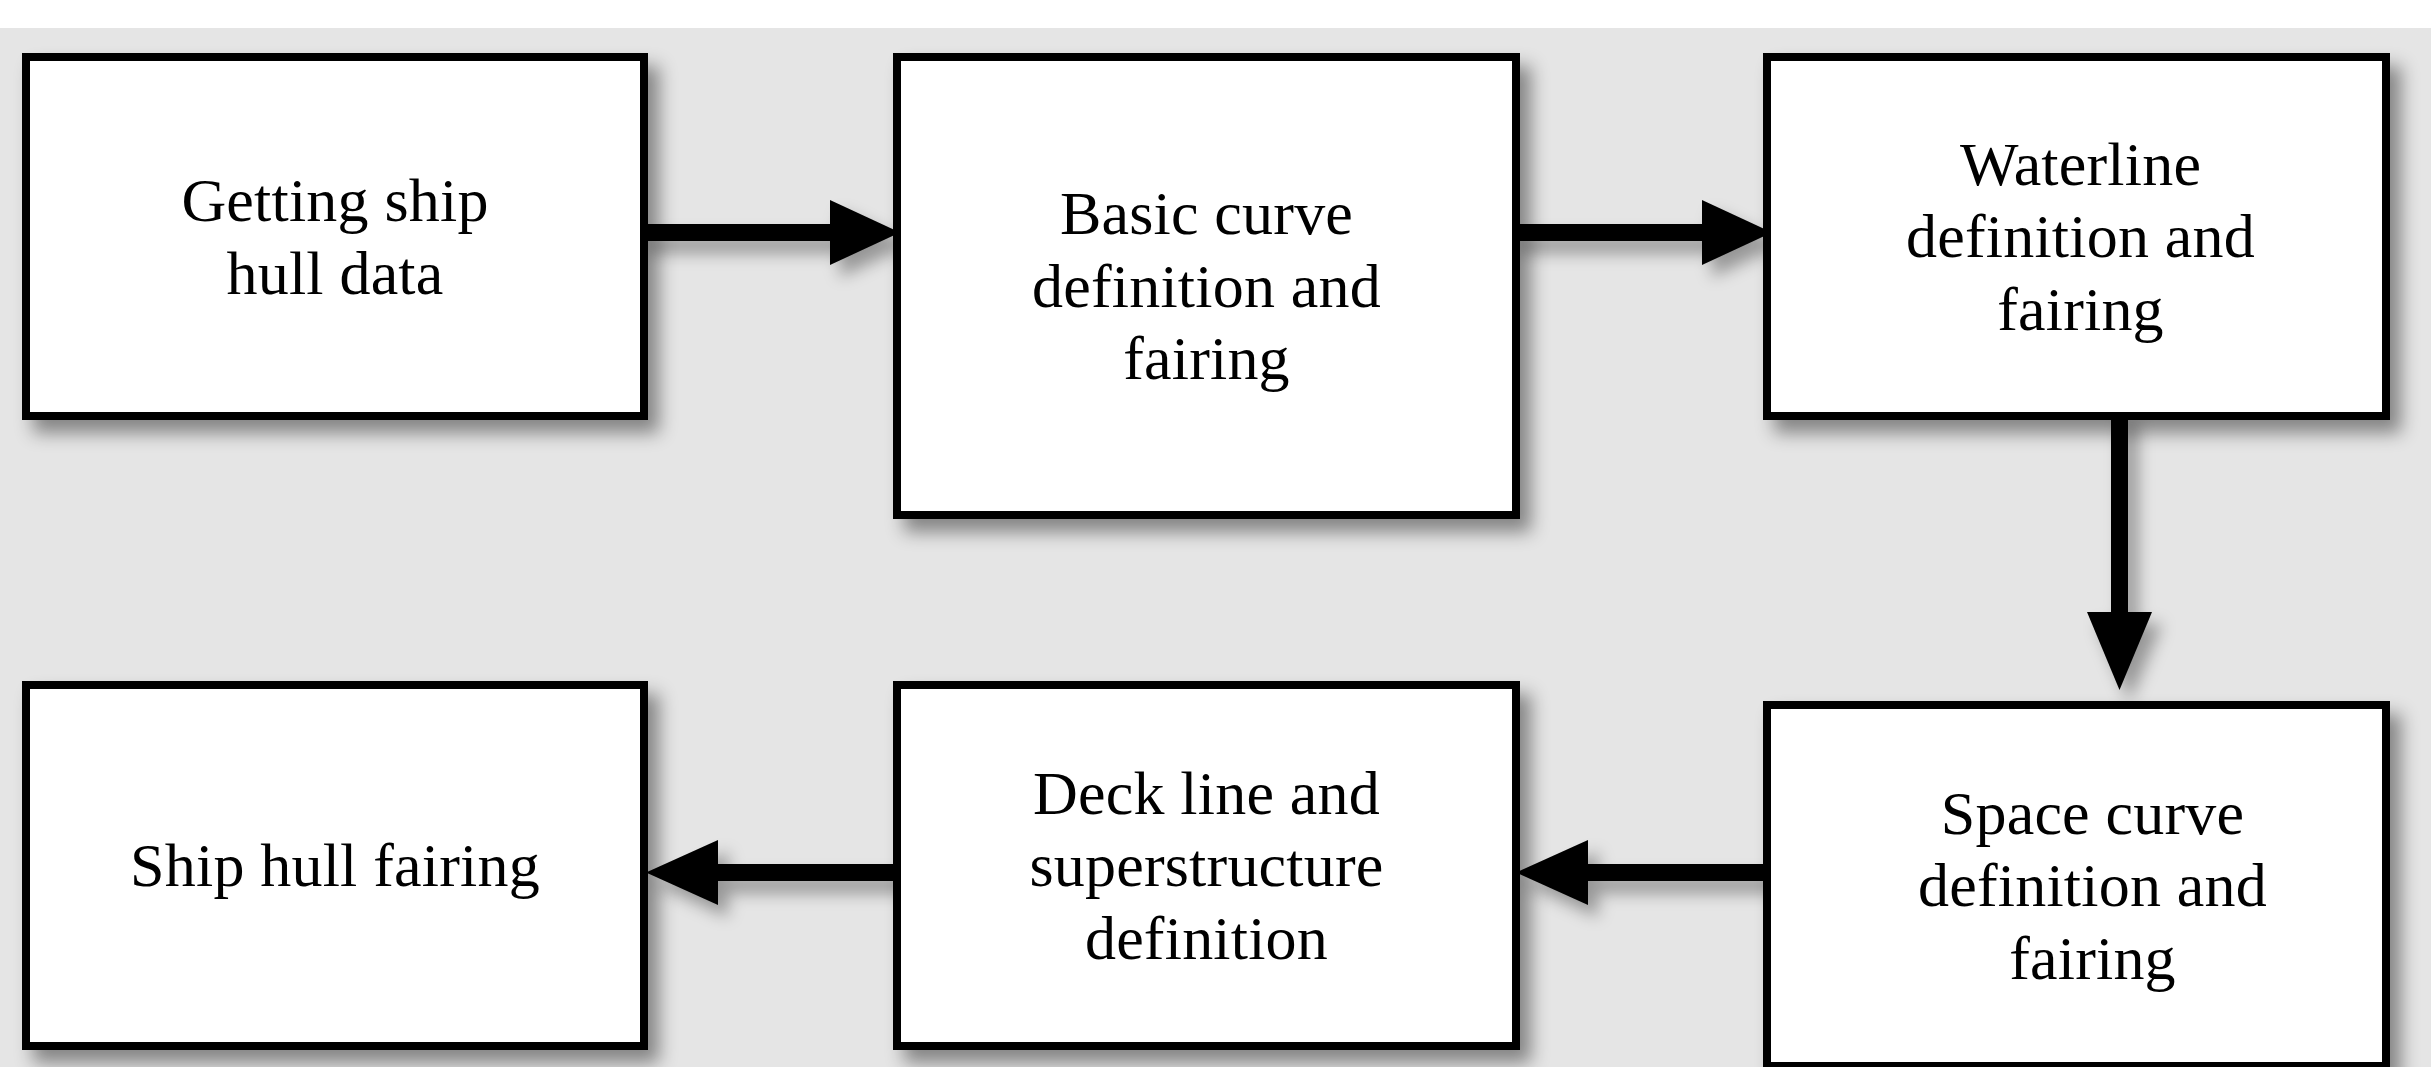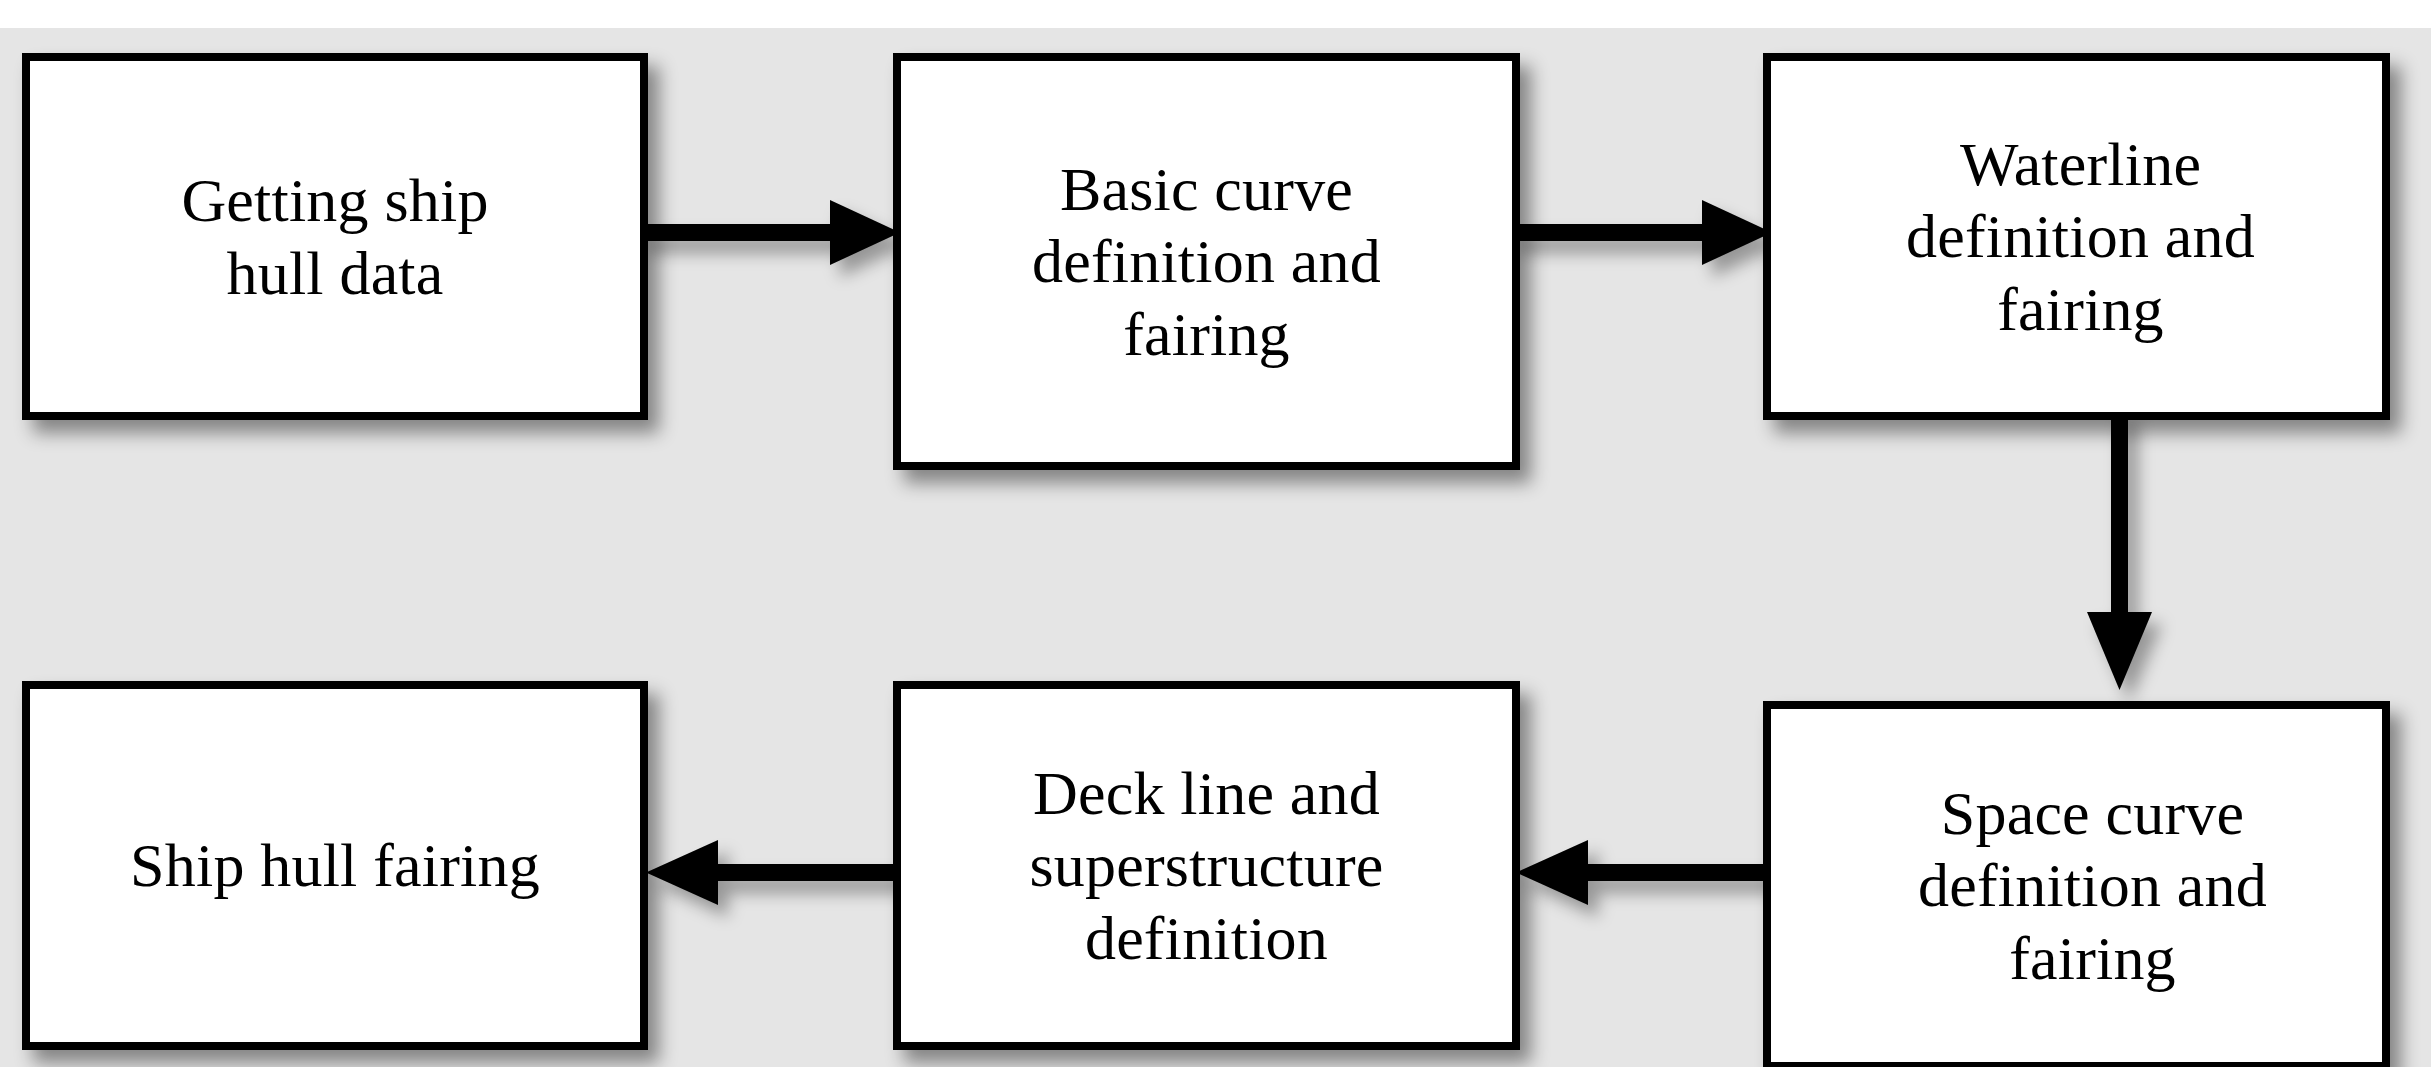--- a/index.html
+++ b/index.html
@@ -40,21 +40,21 @@
     font-size: 62px;
     line-height: 1.17;
     letter-spacing: 0.2px;
     padding: 0 14px;
     box-sizing: border-box;
     white-space: pre-line;
   }
 
   
   #node-getting-ship-hull-data   { left: 22px;   top: 25px;  width: 626px; height: 367px; }
-  #node-basic-curve              { left: 893px;  top: 25px;  width: 627px; height: 417px; }
+  #node-basic-curve              { left: 893px;  top: 25px;  width: 627px; height: 466px; }
   #node-waterline                { left: 1763px; top: 25px;  width: 627px; height: 367px; padding-left: 8px; }
   #node-ship-hull-fairing        { left: 22px;   top: 653px; width: 626px; height: 369px; }
   #node-deck-line                { left: 893px;  top: 653px; width: 627px; height: 369px; }
   #node-space-curve              { left: 1763px; top: 673px; width: 627px; height: 369px; padding-left: 32px; }
 
   
   .connector {
     position: absolute;
     z-index: 2;
     filter: drop-shadow(10px 12px 8px rgba(0,0,0,0.34));

